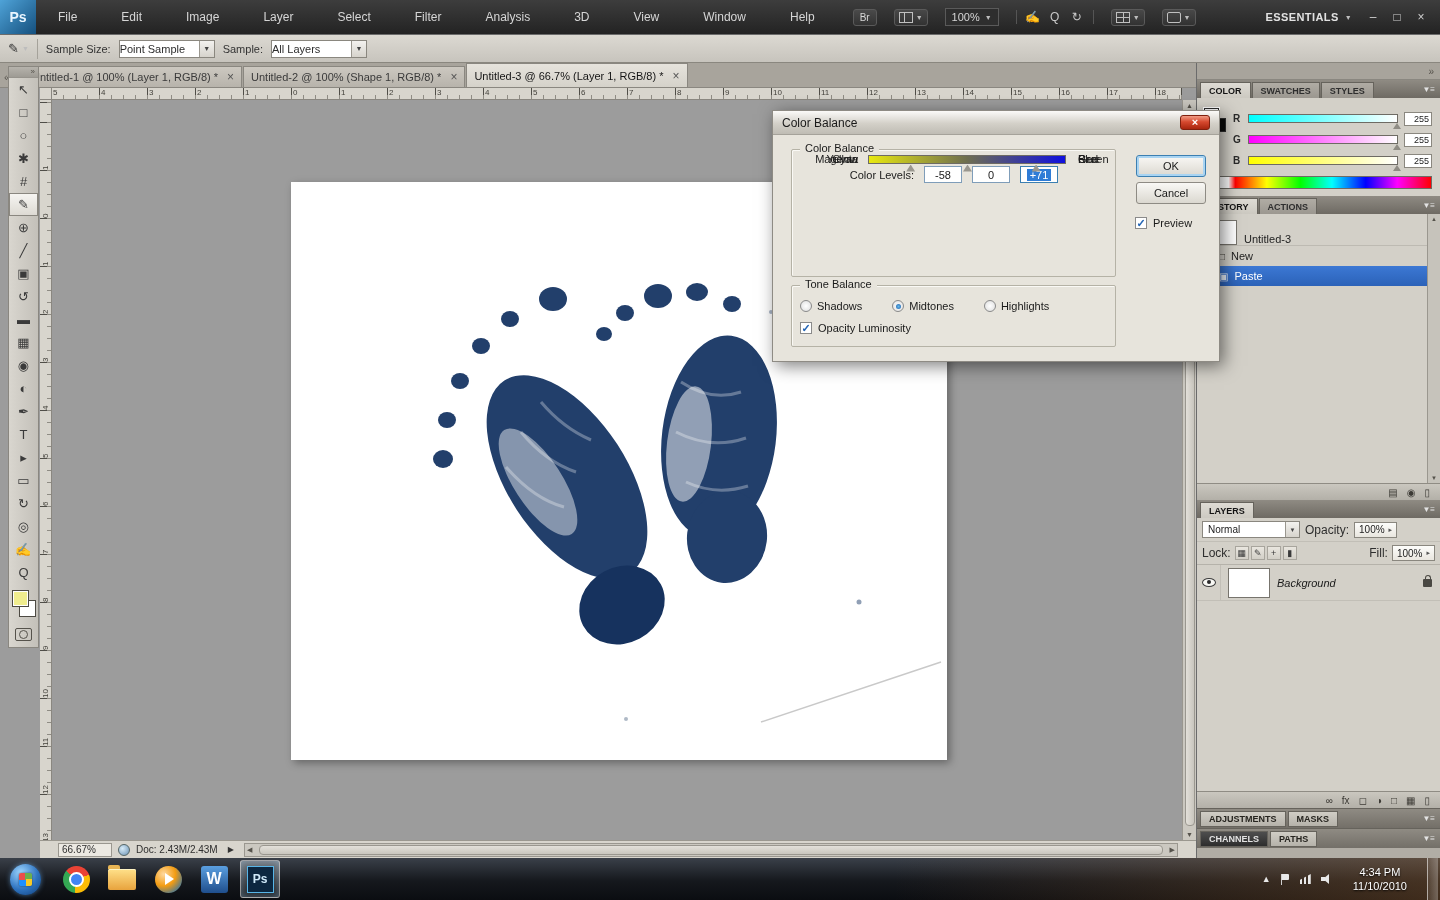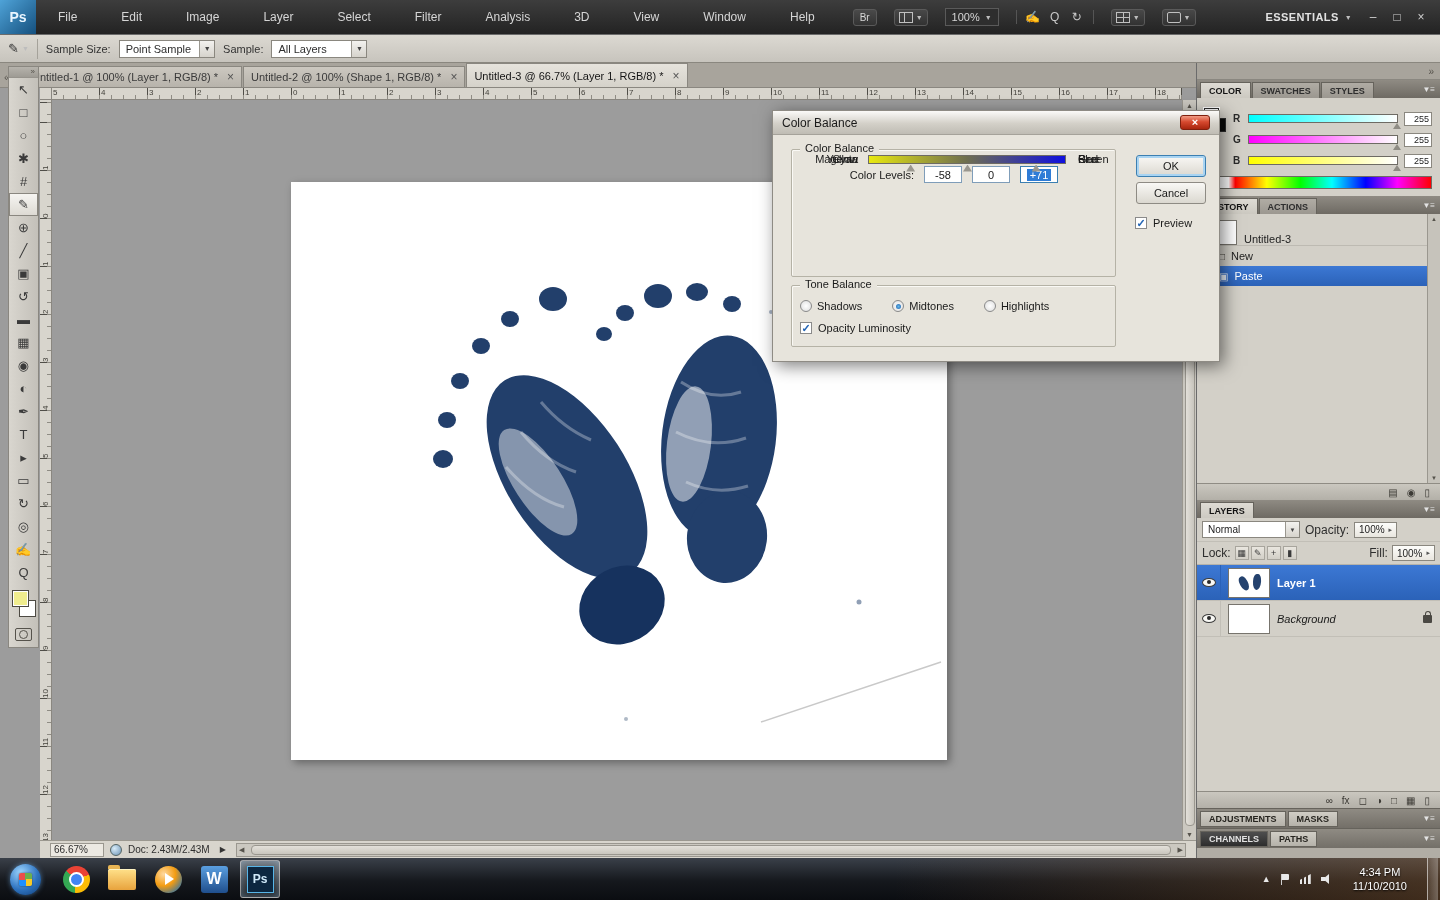--- a/index.html
+++ b/index.html
@@ -27,21 +27,21 @@
 .scr-icon{width:14px;height:11px;border:1px solid #c0c0c0;border-radius:2px;display:inline-block}
 .workspace{margin-left:auto;display:flex;align-items:center;gap:6px;font-size:11px;font-weight:bold;letter-spacing:.4px;color:#e2e2e2;padding:0 10px}
 .win-controls{display:flex;align-items:center;gap:2px;padding-right:8px}
 .win-controls span{width:22px;height:18px;display:flex;align-items:center;justify-content:center;color:#cfcfcf;font-size:12px}
 
 
 .options{position:absolute;top:34px;left:0;width:100%;height:29px;background:linear-gradient(#dcd9d2,#c7c4bd);border-top:1px solid #6b6b6b;border-bottom:1px solid #8a877f;display:flex;align-items:center;gap:8px;padding-left:8px;color:#2e2e2e;z-index:9}
 .tool-preset{display:flex;align-items:center;gap:3px;padding-right:8px;border-right:1px solid #a5a29a;height:20px}
 .tp-icon{font-size:13px;color:#333}
 .opt-label{color:#333}
-.dropdown{background:#fff;border:1px solid #8a877f;height:18px;display:flex;align-items:center;padding-left:6px;min-width:96px;justify-content:space-between}
+.dropdown{background:#fff;border:1px solid #8a877f;height:18px;display:flex;align-items:center;min-width:96px;justify-content:space-between}
 .dd-btn{width:15px;height:16px;background:linear-gradient(#f3f2ef,#d6d3cc);border-left:1px solid #9a978f;display:flex;align-items:center;justify-content:center;color:#444;font-size:7px;margin-left:8px}
 
 
 .tabs-row{position:absolute;top:63px;left:0;width:1196px;height:25px;background:#a8a49c;display:flex;align-items:flex-end;padding-left:24px;border-bottom:1px solid #8a8780;z-index:5}
 .tabs-scroll{position:absolute;left:4px;bottom:4px;color:#5c5952;font-size:11px}
 .doc-tab{height:21px;background:linear-gradient(#ccc8c0,#b7b3ab);border:1px solid #8a8780;border-bottom:none;display:flex;align-items:center;padding:0 7px;font-size:11px;color:#3a3a3a;margin-right:1px;white-space:nowrap}
 .doc-tab.active{background:linear-gradient(#e6e3dc,#d5d2ca);height:24px;color:#161616}
 .tab-close{margin-left:9px;color:#555;font-size:12px;line-height:10px}
 
 
@@ -63,21 +63,21 @@
 .ruler-h .labels{position:absolute;left:-1px;top:0;display:flex}
 .rlh{width:48px;padding-left:2px;flex:none}
 .ruler-v{position:absolute;left:0;top:12px;width:12px;bottom:18px;background:#d8d5cd;border-right:1px solid #8a8780;overflow:hidden;font-size:8px;color:#44423c}
 .ruler-v .ticks{position:absolute;inset:0;background-image:repeating-linear-gradient(180deg,#8f8c84 0 1px,transparent 1px 12px),repeating-linear-gradient(180deg,#504e48 0 1px,transparent 1px 48px);background-size:4px 100%,12px 100%;background-repeat:repeat-y;background-position:right 22px,right 22px}
 .ruler-v .labels{position:absolute;top:22px;left:1px;display:flex;flex-direction:column}
 .rlv{height:48px;flex:none;writing-mode:vertical-rl;transform:rotate(180deg);line-height:10px}
 .canvas-wrap{position:absolute;left:12px;top:12px;right:14px;bottom:18px;background:#9c9c9c;overflow:hidden}
 .image{position:absolute;left:239px;top:82px;width:656px;height:578px;background:#fff;box-shadow:3px 3px 8px rgba(0,0,0,.35)}
 .vscroll{position:absolute;right:0;top:12px;width:14px;bottom:18px;background:#cbc8c0;border-left:1px solid #9a978f;display:flex;flex-direction:column;justify-content:space-between;align-items:center;font-size:7px;color:#55524b;padding:2px 0}
 .vthumb{position:absolute;left:2px;top:14px;bottom:14px;width:10px;background:linear-gradient(90deg,#e3e0d9,#c9c6be);border:1px solid #9a978f;border-radius:4px}
-.statusrow{position:absolute;left:0;bottom:0;height:18px;right:0;background:#d8d5cd;border-top:1px solid #9a978f;display:flex;align-items:center;font-size:10px;color:#2e2e2e;gap:6px;padding:0 10px}
+.statusrow{position:absolute;left:0;bottom:0;height:18px;right:0;background:#d8d5cd;border-top:1px solid #9a978f;display:flex;align-items:center;font-size:10px;color:#2e2e2e;gap:6px;padding:0 18px}
 .status-zoom{width:54px;height:14px;border:1px solid #9a978f;background:#ece9e2;padding:0 3px;display:flex;align-items:center}
 .globe{width:12px;height:12px;border-radius:50%;border:1px solid #566;background:radial-gradient(circle at 35% 35%,#d8ecf8,#6b92b5)}
 .status-arrow{font-size:8px;color:#333;padding:0 4px}
 .hscroll{flex:1;height:14px;background:#cbc8c0;border:1px solid #9a978f;position:relative;display:flex;align-items:center;justify-content:space-between;font-size:7px;color:#55524b;padding:0 2px}
 .hthumb{position:absolute;left:14px;right:14px;top:1px;bottom:1px;background:linear-gradient(#e3e0d9,#c9c6be);border:1px solid #9a978f;border-radius:4px}
 
 
 .panels{position:absolute;left:1196px;top:63px;width:244px;bottom:42px;background:#b1ada5;border-left:1px solid #6b6b6b;z-index:8}
 .panels-top{height:17px;background:#a8a49c;display:flex;justify-content:flex-end;align-items:center;padding-right:6px;color:#55524b;font-size:10px;border-bottom:1px solid #8a8780}
 .ptabs{height:18px;background:linear-gradient(#8f8b83,#6e6a63);display:flex;align-items:flex-end;padding-left:3px;gap:1px}
@@ -591,28 +591,20 @@
           <span class="lk">+</span>
           <span class="lk">▮</span>
         </div>
       <span class="small-label" style="margin-left:auto">Fill:</span>
       <div class="val-box">
         <span>100%</span>
         <span class="sarr">▸</span>
       </div>
     </div>
     <div class="layer-list">
-        <div class="layer-row selected">
-        <div class="eye-col">
-            <span class="eye"></span>
-          </div>
-        <span class="thumb thumb-footprints"></span>
-        <span class="layer-name">Layer 1</span>
-
-      </div>
         <div class="layer-row italic locked">
         <div class="eye-col">
             <span class="eye"></span>
           </div>
         <span class="thumb thumb-white"></span>
         <span class="layer-name">Background</span>
         <span class="lock-icon"></span>
       </div>
       </div>
     <div class="pfoot">

